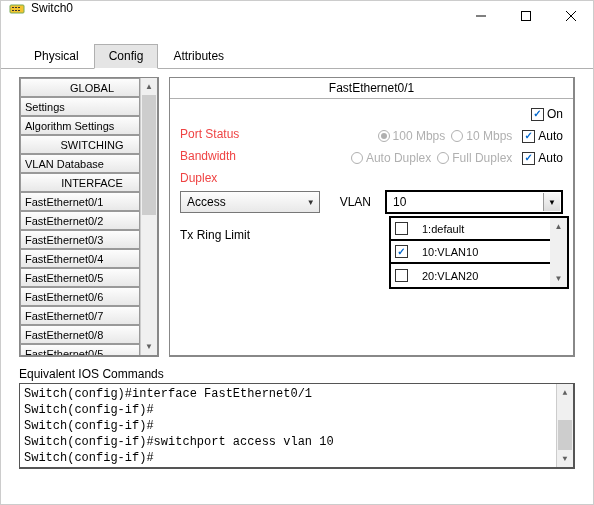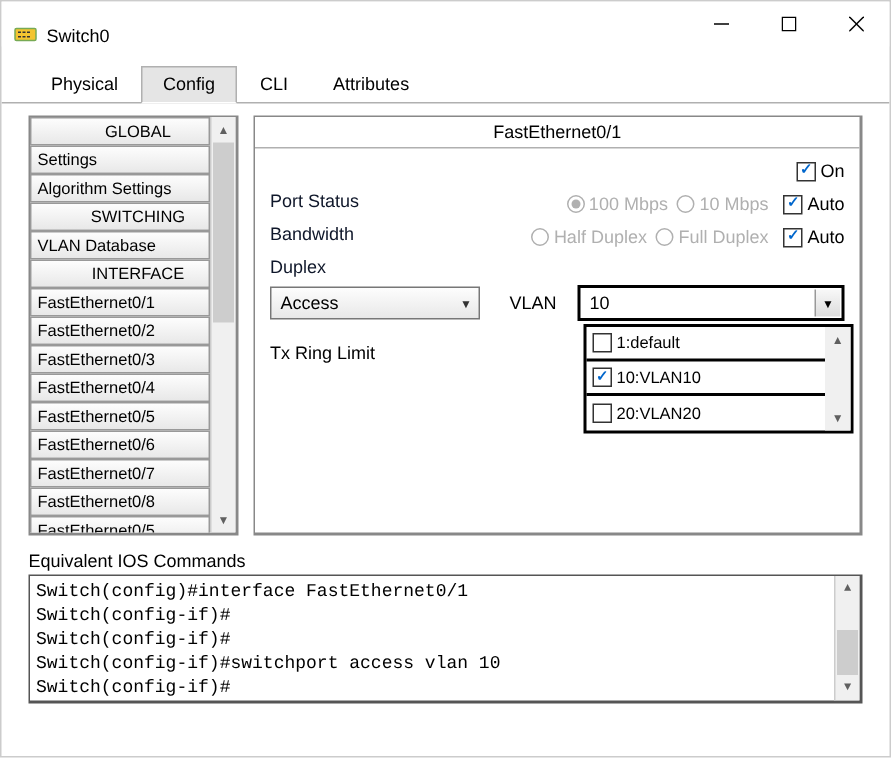--- a/index.html
+++ b/index.html
@@ -8,21 +8,21 @@
   font-size: 12px;
   background: #fff;
   width: 594px;
   height: 505px;
   overflow: hidden;
   border: 1px solid #ccc;
 }
 .titlebar {
   height: 30px;
   display: flex;
-  align-items: flex-end;
+  align-items: flex-start;
   padding: 0 0 0 8px;
   background: #fff;
 }
 .titlebar .app-icon {
   width: 16px; height: 16px;
   margin-right: 6px;
   display: inline-flex; align-items: center; justify-content: center;
 }
 .titlebar .title { font-size: 12px; }
 .titlebar .spacer { flex: 1; }
@@ -123,21 +123,21 @@
   padding: 3px 0;
   font-size: 12px;
   border-bottom: 1px solid #b0b0b0;
 }
 .main-body { padding: 4px 10px; font-size: 12px; position: relative; }
 .row {
   display: flex;
   align-items: center;
   height: 22px;
 }
-.row .label { color: #0f172a; margin-top: 40px; }
+.row .label { color: #ef4444; margin-top: 40px; }
 .row .fill { flex: 1; }
 .radio-dis { color: #b0b0b0; display: inline-flex; align-items: center; margin-right: 6px; }
 .radio-dis .circ {
   width: 12px; height: 12px; border: 1px solid #b0b0b0; border-radius: 50%;
   margin-right: 3px; display: inline-block;
 }
 .radio-dis.sel .circ::after {
   content: ""; display: block; width: 6px; height: 6px; background: #b0b0b0;
   border-radius: 50%; margin: 2px;
 }
@@ -198,21 +198,21 @@
   width: 180px;
   background: #fff;
   border: 2px solid #000;
   z-index: 10;
 }
 .vlan-dropdown .dd-item {
   height: 23px;
   display: flex; align-items: center;
   padding: 0 4px;
   border-bottom: 2px solid #000;
-  gap: 0;
+  gap: 11px;
   font-size: 11px;
 }
 .vlan-dropdown .dd-item:last-child { border-bottom: none; }
 .vlan-dropdown .dd-scroll {
   position: absolute; right: 0; top: 0; bottom: 0;
   width: 17px;
   background: #f0f0f0;
 }
 .vlan-dropdown .dd-scroll .arrow {
   height: 17px; display: flex; align-items: center; justify-content: center;
@@ -284,21 +284,20 @@
           <line x1="0" y1="0" x2="10" y2="10" stroke="#000" stroke-width="1"></line>
           <line x1="10" y1="0" x2="0" y2="10" stroke="#000" stroke-width="1"></line>
         </svg>
     </div>
   </div>
 </div>
 
 <div class="tabs">
   <div class="tab">Physical</div>
   <div class="tab active">Config</div>
-  <div class="tab">CLI</div>
   <div class="tab">Attributes</div>
 </div>
 
 <div class="content">
   <div class="sidebar">
     <div class="sidebar-inner">
       <div class="sidebar-item sidebar-header">GLOBAL</div>
       <div class="sidebar-item">Settings</div>
       <div class="sidebar-item">Algorithm Settings</div>
       <div class="sidebar-item sidebar-header">SWITCHING</div>
@@ -346,21 +345,21 @@
         <span class="cb-label">
           <span class="checkbox checked"></span>
           <span>Auto</span>
         </span>
       </div>
       <div class="row">
         <span class="label">Duplex</span>
         <span class="fill"></span>
         <span class="radio-dis">
             <span class="circ"></span>
-            <span>Half Duplex</span>
+            <span>Auto Duplex</span>
           </span>
         <span class="radio-dis">
             <span class="circ"></span>
             <span>Full Duplex</span>
           </span>
         <span class="cb-label">
           <span class="checkbox checked"></span>
           <span>Auto</span>
         </span>
       </div>

